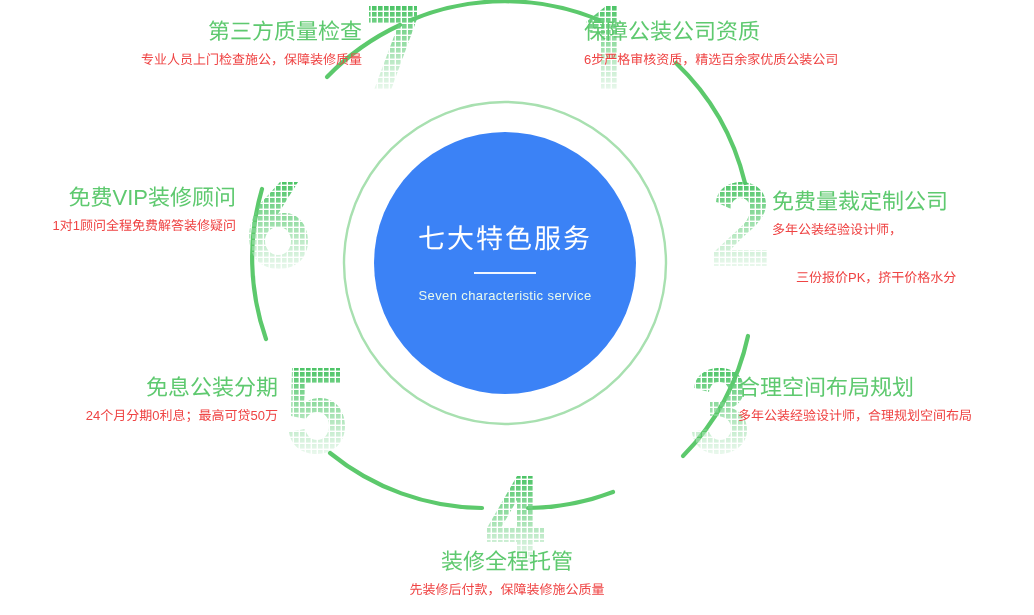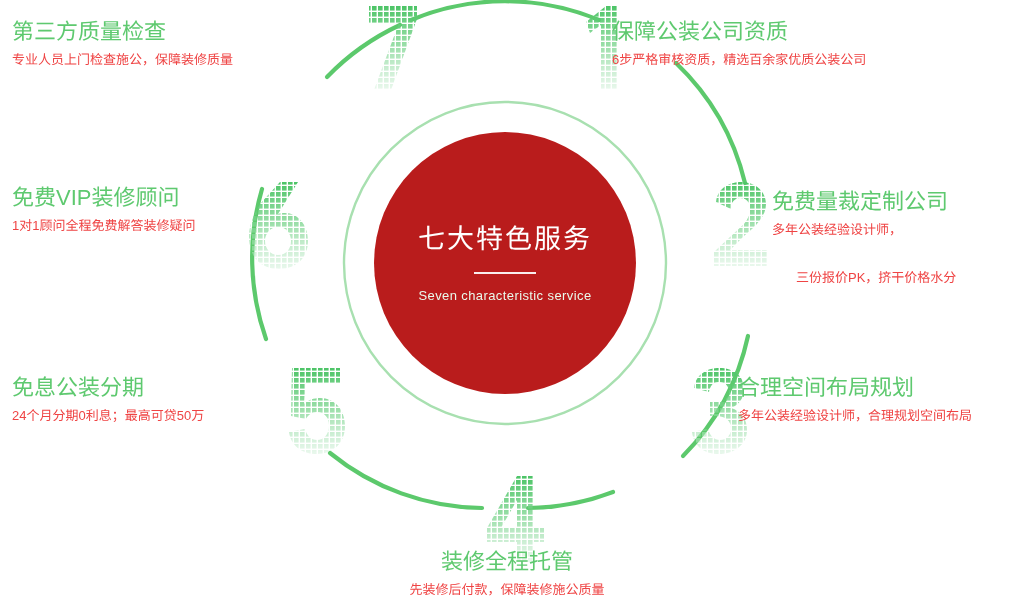--- a/index.html
+++ b/index.html
@@ -57,21 +57,21 @@
   }
   .item .desc{
     font-size:13px;
     color:#ef4444;
     line-height:1.55;
     white-space:nowrap;
     margin-top:4px;
     font-weight:400;
   }
   .item.right{text-align:left;}
-  .item.left{padding-left:12px;}
+  .item.left{text-align:right;}
   .item.center{text-align:center;}
   .item .desc .dline{display:block;}
   .item.right .desc .dline{text-align:left;}
 </style>
 </head>
 <body>
 
 <div id="stage">
 
   <svg class="ring-svg" viewBox="0 0 1034 615">
@@ -150,27 +150,27 @@
       <g transform="translate(244,182)">
         <path d="M36,0 H54 L34,32 C36,31 39,31 41,31 C54,31 64,43 64,59
                  C64,76 52,87 35,87 C17,87 5,75 5,55
                  C5,44 9,34 16,22 Z
                  M34,45 C27,45 21,51 21,59 C21,67 27,73 34,73
                  C42,73 47,67 47,59 C47,51 42,45 34,45 Z"></path>
       </g>
     </g>
   </svg>
 
-  <div class="hub" style="background:#b91c1c;">
+  <div class="hub" style="background:#3b82f6;">
     <div class="hub-title">七大特色服务</div>
     <div class="hub-rule"></div>
     <div class="hub-sub">Seven characteristic service</div>
   </div>
 
-  <div class="item right" style="left:612px;top:18px;">
+  <div class="item right" style="left:584px;top:18px;">
     <div class="title">保障公装公司资质</div>
     <div class="desc">
       <span class="dline">6步严格审核资质，精选百余家优质公装公司</span>
     </div>
   </div>
 
   <div class="item right" style="left:772px;top:188px;">
     <div class="title">免费量裁定制公司</div>
     <div class="desc r2d">
       <span class="dline">多年公装经验设计师，</span>

